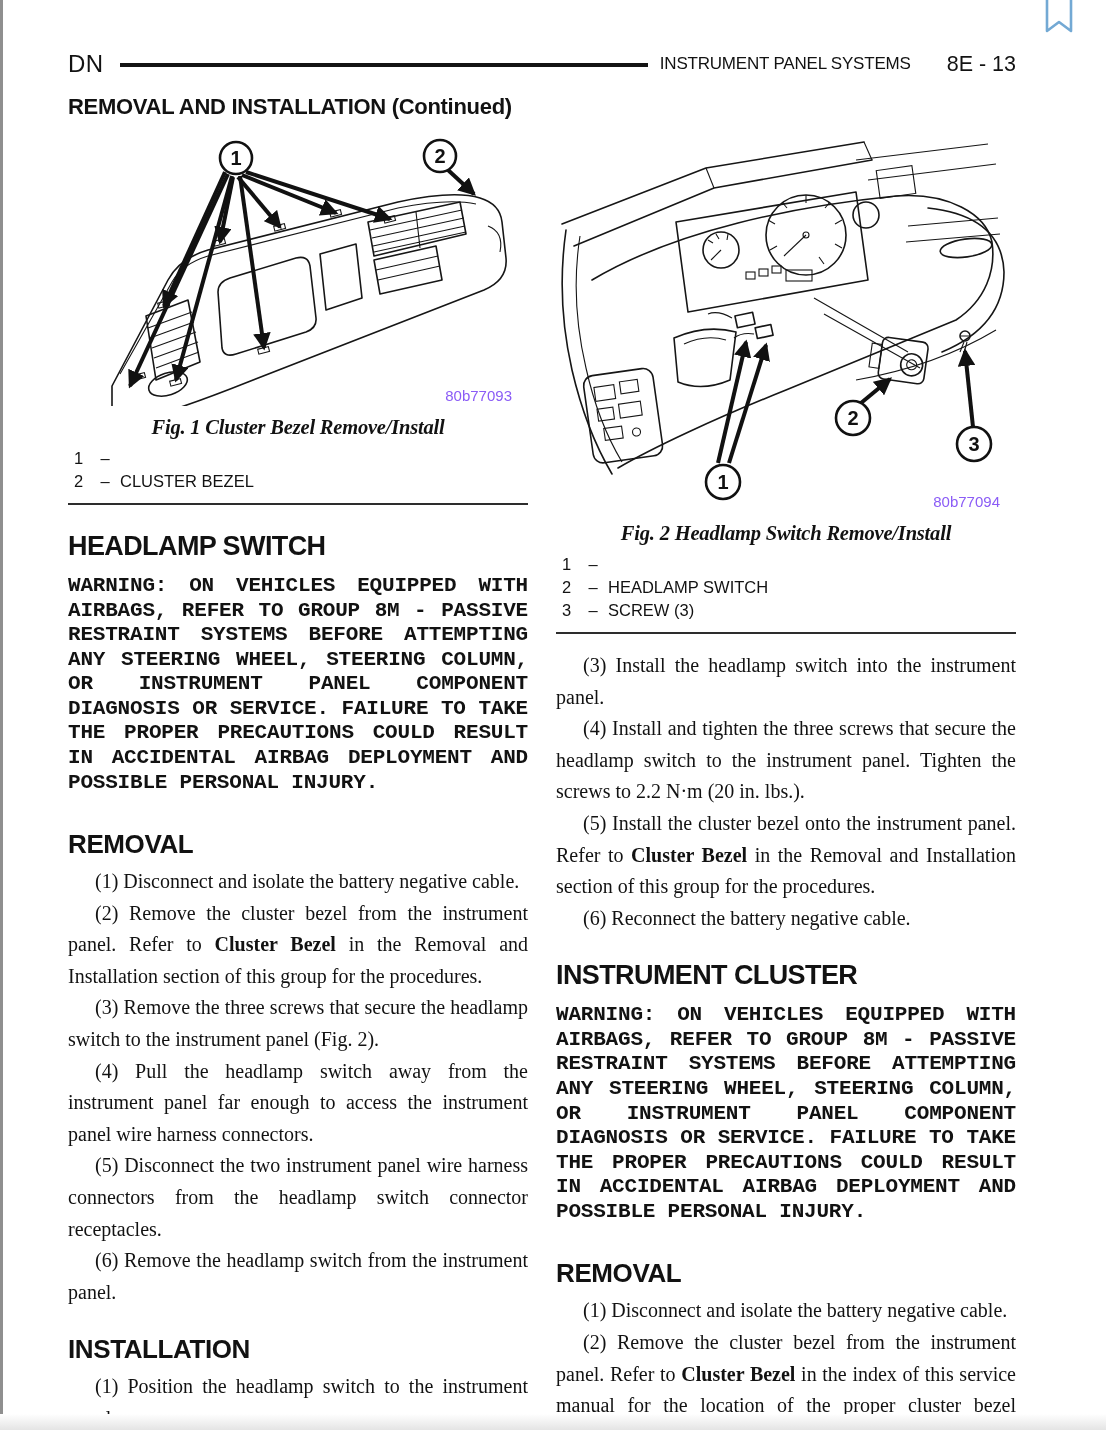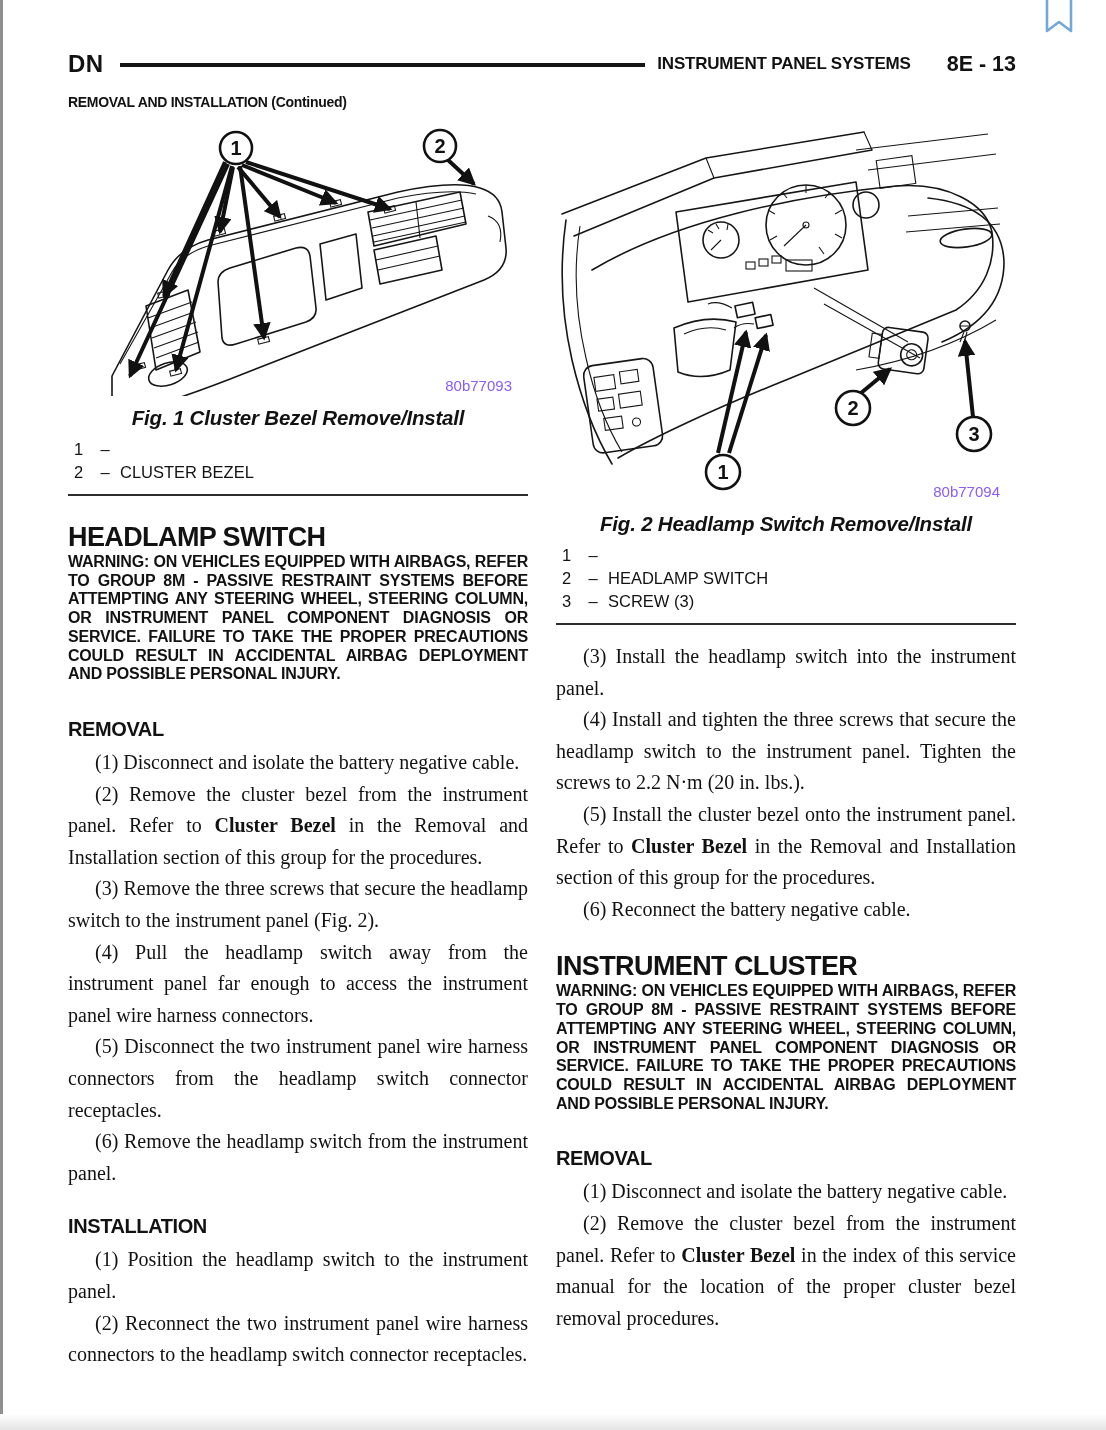--- a/index.html
+++ b/index.html
@@ -6,49 +6,49 @@
   body{
     width:1106px;height:1430px;position:relative;overflow:hidden;
     background:#ffffff;color:#121212;
     font-family:"Liberation Serif", serif;
   }
   .edge-left{position:absolute;left:0;top:0;width:3px;height:100%;background:#8f8f8f;}
   .edge-bottom{position:absolute;left:0;bottom:0;width:100%;height:16px;
     background:linear-gradient(#ffffff,#e4e4e4);}
   .page-inner{padding:50px 90px 0 68px;}
 
-  .hdr{display:flex;align-items:center;font-family:"Liberation Sans",sans-serif;font-weight:bold;}
+  .hdr{display:flex;align-items:center;font-family:"Liberation Sans",sans-serif;font-weight:normal;}
   .hdr-dn{font-size:24px;letter-spacing:.5px;}
   .hdr-rule{flex:1;height:4px;background:#141414;margin:2px 12px 0 16px;}
   .hdr-title{font-size:17px;letter-spacing:-0.2px;}
   .hdr-page{font-size:21.5px;margin-left:36px;}
 
-  .continued{font-family:"Liberation Sans",sans-serif;font-weight:bold;font-size:14px;
+  .continued{font-family:"Liberation Sans",sans-serif;font-weight:bold;font-size:22px;
     letter-spacing:-0.3px;margin-top:16px;}
 
   .cols{display:flex;gap:28px;margin-top:10px;}
   .col{width:460px;flex:0 0 460px;}
 
   .figwrap{position:relative;}
   .figwrap svg{display:block;}
   .figid{position:absolute;right:16px;bottom:2px;font:15px "Liberation Sans",sans-serif;color:#8b5cf6;}
-  .figcap{text-align:center;font-family:Liberation Sans, sans-serif;font-weight:bold;
+  .figcap{text-align:center;font-family:Liberation Serif, serif;font-weight:bold;
     font-style:italic;font-size:20.5px;letter-spacing:-0.2px;margin-top:10px;}
   .legend{margin-top:8px;font:16.5px "Liberation Sans",sans-serif;}
   .legend-row{display:flex;line-height:23px;padding-left:6px;}
   .lnum{width:16px;}
   .ldash{width:30px;text-align:center;}
   .llabel{flex:1;}
   .figrule{border:0;border-top:2px solid #2d2d2d;margin:10px 0 0 0;}
 
   .section-h{font-family:"Liberation Sans",sans-serif;font-weight:bold;font-size:27px;
     letter-spacing:-0.6px;margin:26px 0 0 0;}
-  .warning{font-family:Liberation Sans, sans-serif;font-weight:bold;font-size:16px;
-    line-height:1.17;text-align:justify;margin-top:0;letter-spacing:-0.2px;}
-  .sub-h{font-family:"Liberation Sans",sans-serif;font-weight:bold;font-size:20px;
+  .warning{font-family:Liberation Mono, monospace;font-weight:bold;font-size:21px;
+    line-height:1.17;text-align:justify;margin-top:12px;letter-spacing:-0.2px;}
+  .sub-h{font-family:"Liberation Sans",sans-serif;font-weight:bold;font-size:26px;
     letter-spacing:-0.4px;margin:34px 0 6px 0;}
   .steps{font-size:20px;line-height:1.58;}
   .steps p{margin:0;text-indent:27px;text-align:justify;}
   .steps .b{font-weight:bold;}
   .steps.cont{margin-top:16px;}
 
   .bookmark{position:absolute;top:0;left:1044px;}
 
   svg .ln{stroke:#161616;stroke-width:1.6;fill:none;stroke-linecap:round;stroke-linejoin:round;}
   svg .thin{stroke:#161616;stroke-width:1.1;fill:none;}

